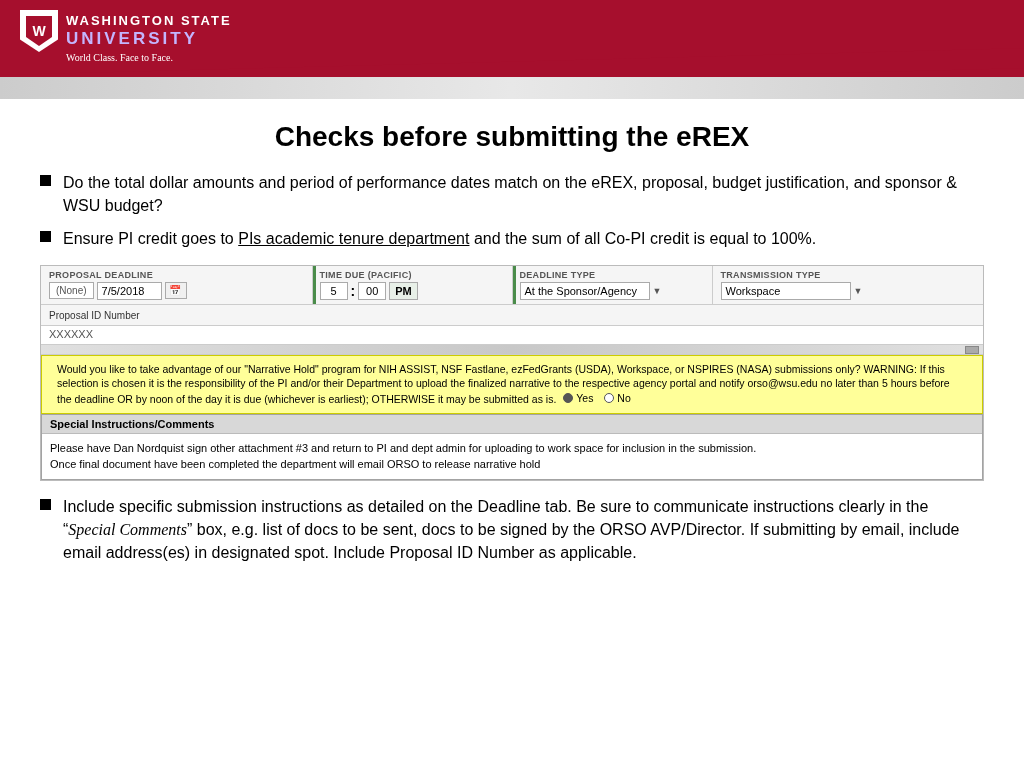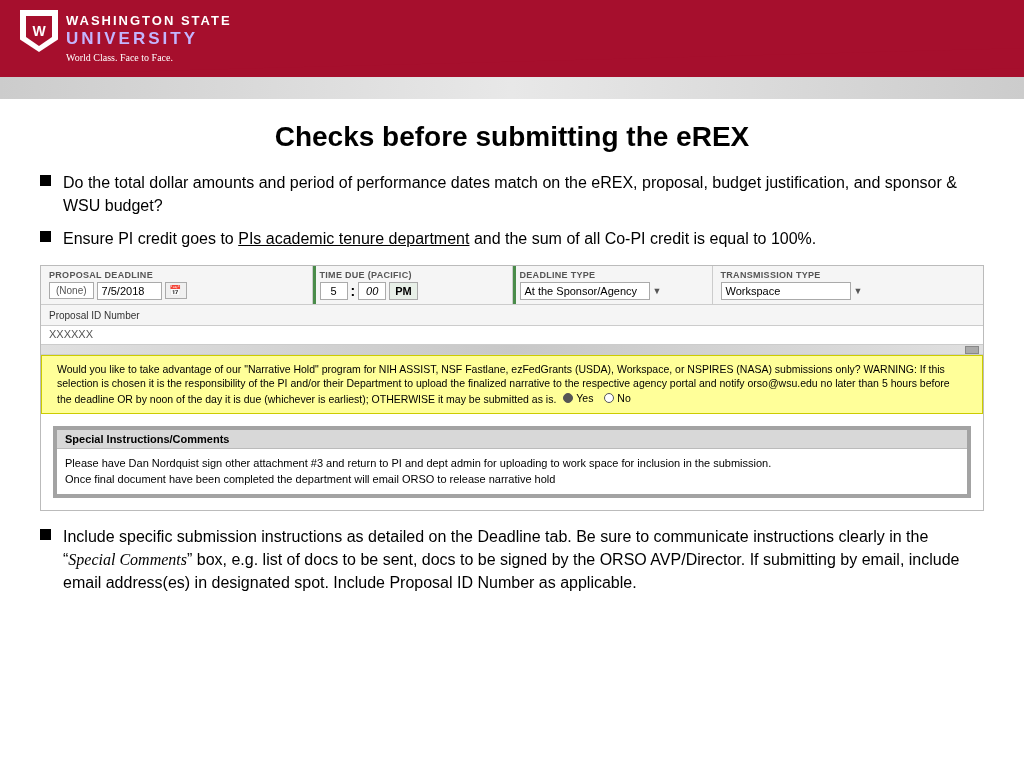--- a/index.html
+++ b/index.html
@@ -289,22 +289,22 @@
       border: 1px solid #555;
       background: #fff;
       display: inline-block;
     }
     .radio-filled {
       background: #555;
     }
 
     
     .special-instructions {
-      border: 4px solid #a3a3a3;
-      margin: 12px;
+      border: 1px solid #a3a3a3;
+      margin: 0;
     }
     .special-instructions-header {
       background: #d8d8d8;
       padding: 3px 8px;
       font-size: 11px;
       font-weight: bold;
       border-bottom: 1px solid #bbb;
       color: #000;
     }
     .special-instructions-body {
@@ -375,21 +375,21 @@
           <span class="form-input form-input-date">7/5/2018</span>
           <span class="cal-icon">📅</span>
         </div>
       </div>
 
       <div class="form-cell green-left" style="max-width:200px;">
         <span class="form-label">TIME DUE (Pacific)</span>
         <div class="form-input-row">
           <span class="form-input" style="width:28px; text-align:center;">5</span>
           <span class="time-colon">:</span>
-          <span class="form-input" style="width:28px; text-align:center;font-style:italic;">00</span>
+          <span class="form-input" style="width:28px; text-align:center;">00</span>
           <span class="time-ampm">PM</span>
         </div>
       </div>
 
       <div class="form-cell green-left" style="max-width:200px;">
         <span class="form-label">DEADLINE TYPE</span>
         <div class="form-input-row">
           <span class="form-input form-select" style="width:130px;">At the Sponsor/Agency</span>
           <span style="font-size:9px; color:#555;">▼</span>
         </div>

